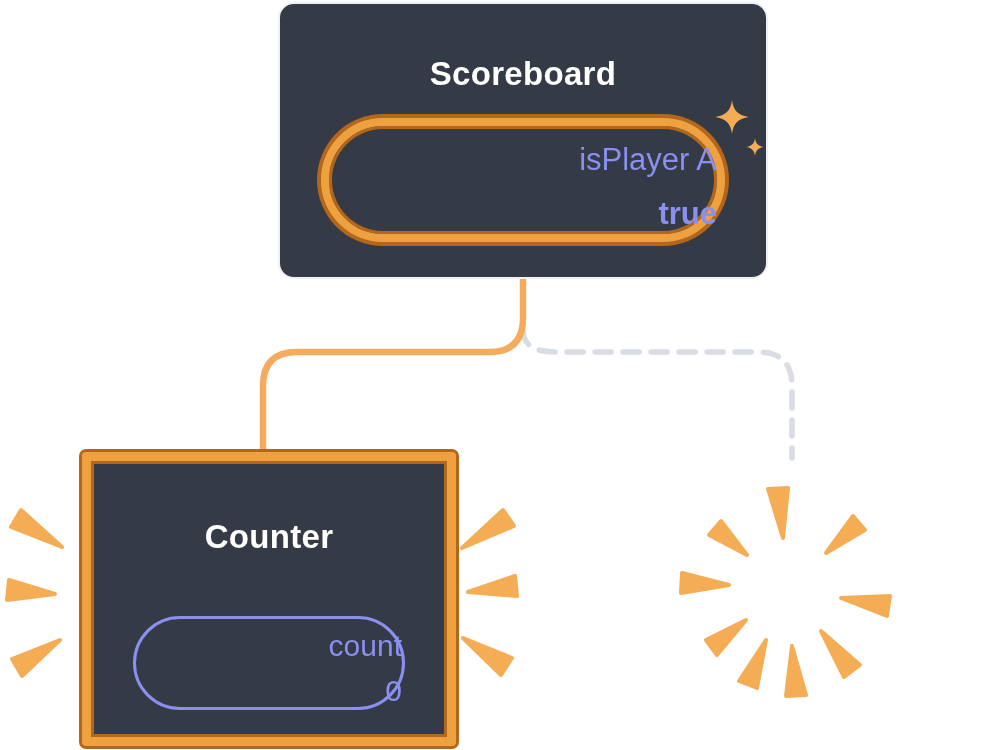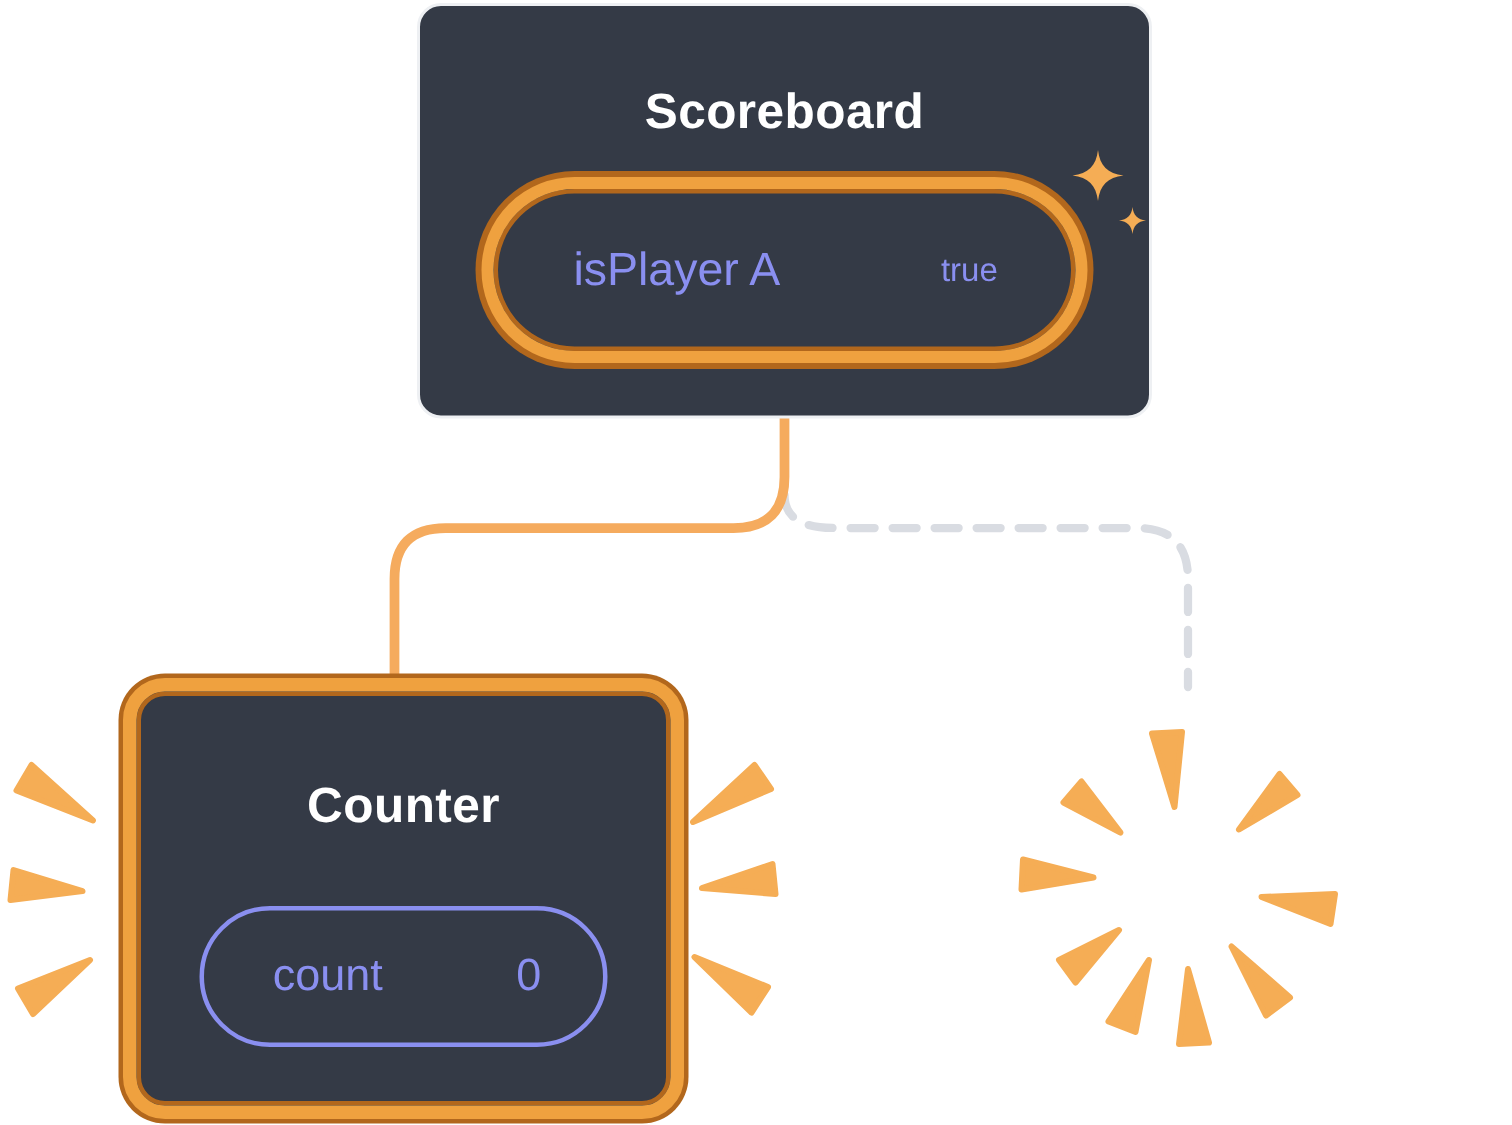--- a/index.html
+++ b/index.html
@@ -35,53 +35,55 @@
   }
   .card-scoreboard{
     left:278px;top:2px;width:490px;height:277px;
     border:2px solid var(--card-border-light);
     border-radius:16px;
     padding-top:50px;
   }
   .card-counter{
     left:82px;top:452px;width:374px;height:294px;
     border:9px solid var(--accent-orange);
-    border-radius:28px;
+    border-radius:4px;
     box-shadow:0 0 0 3px var(--accent-orange-dark), inset 0 0 0 3px var(--accent-orange-dark);
     padding-top:56px;
+    gap:12px;
   }
   .card-title{
     color:var(--text-white);
     font-size:33px;line-height:40px;font-weight:600;letter-spacing:.3px;
     text-align:center;
   }
   .pill{
     box-sizing:border-box;
-    display:flex;align-items:center;
+    display:flex;align-items:flex-end;
     background:var(--card-bg);
+    flex-direction:column;
   }
   .pill-highlight{
     margin-top:24px;
     width:404px;height:124px;
     border:8px solid var(--accent-orange);
     border-radius:70px;
     box-shadow:0 0 0 4px var(--accent-orange-dark), inset 0 0 0 3px var(--accent-orange-dark);
   }
   .pill-plain{
     margin-top:47px;
     width:272px;height:94px;
     border:3px solid var(--lavender);
     border-radius:52px;
   }
   .pill-key,.pill-value{
     display:flex;align-items:center;justify-content:center;
     color:var(--lavender);
   }
   .pill-highlight .pill-key{flex:0 0 63%;font-size:31px;}
-  .pill-highlight .pill-value{flex:1;font-size:22px;font-weight:normal;}
+  .pill-highlight .pill-value{flex:1;font-size:31px;font-weight:bold;}
   .pill-plain .pill-key{flex:0 0 62%;font-size:30px;}
   .pill-plain .pill-value{flex:1;font-size:30px;}
   .pill-divider{width:2px;}
   .divider-orange{background:var(--divider-orange);}
   .divider-lavender{background:var(--lavender);}
   .stroke-solid{stroke:var(--connector-orange);}
   .stroke-dashed{stroke:var(--connector-dashed);}
   .fill-burst{fill:var(--accent-orange-soft);stroke:var(--accent-orange-soft);}
   .fill-sparkle{fill:var(--accent-orange-soft);}
 </style>

